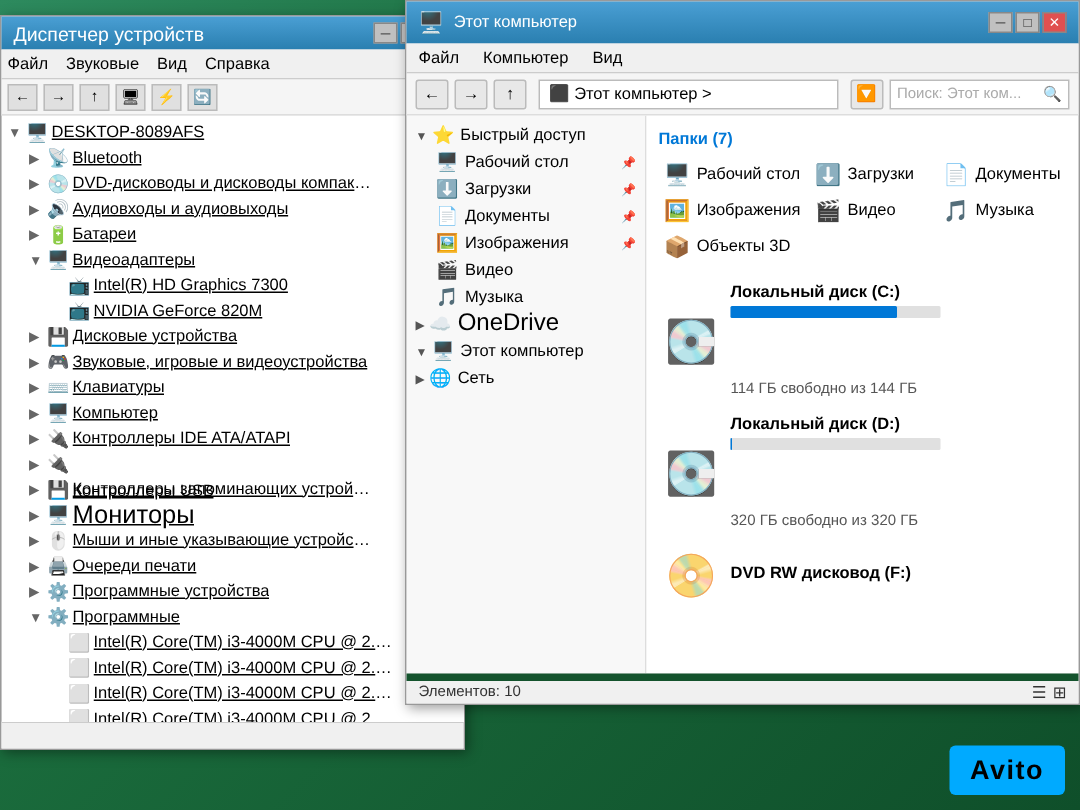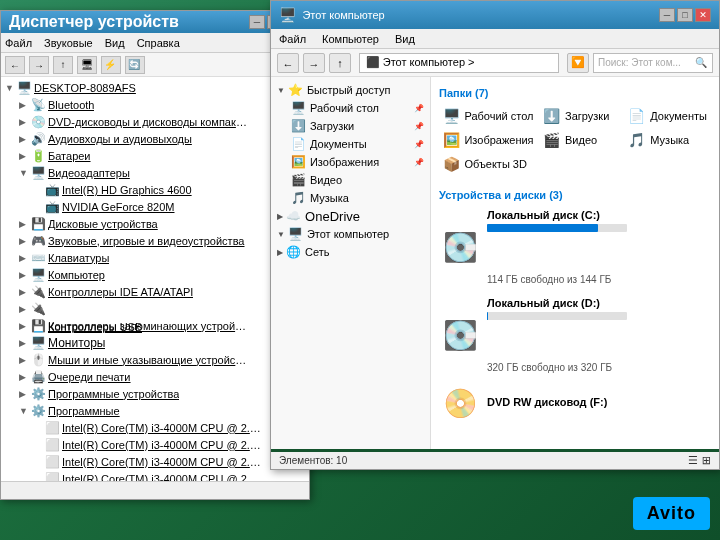--- a/index.html
+++ b/index.html
@@ -53,22 +53,22 @@
       color: white;
       padding: 4px 8px;
       font-size: 11px;
       display: flex;
       align-items: center;
       justify-content: space-between;
       height: 22px;
     }
 
     .titlebar-title {
-      font-size: 16px;
-      font-weight: bold;
+      font-size: 13px;
+      font-weight: normal;
     }
 
     .titlebar-controls {
       display: flex;
       gap: 2px;
     }
 
     .titlebar-btn {
       width: 16px;
       height: 14px;
@@ -355,21 +355,21 @@
     .drive-bar-fill {
       height: 100%;
       background: #0078d7;
       border-radius: 1px;
     }
     .drive-size-text { font-size: 10px; color: #555; margin-top: 42px; }
 
     .explorer-statusbar {
       height: 20px;
       background: #f0f0f0;
-      border-top: 3px solid #14532d;
+      border-top: 5px solid #14532d;
       font-size: 10px;
       padding: 3px 8px;
       color: #333;
       display: flex;
       align-items: center;
       justify-content: space-between;
     }
   </style>
 </head>
 <body>
@@ -437,21 +437,21 @@
         <div class="tree-item">
     <span class="tree-indent" style="width:14px; display:inline-block;"></span>
     <span class="tree-arrow">▼</span>
     <span class="tree-icon">🖥️</span>
     <span class="tree-label" style="font-size:11px; overflow:hidden; text-overflow:ellipsis; max-width:200px;">Видеоадаптеры</span>
   </div>
         <div class="tree-item">
     <span class="tree-indent" style="width:28px; display:inline-block;"></span>
     <span class="tree-arrow"></span>
     <span class="tree-icon">📺</span>
-    <span class="tree-label" style="font-size:11px; overflow:hidden; text-overflow:ellipsis; max-width:200px;">Intel(R) HD Graphics 4600</span>
+    <span class="tree-label" style="font-size:11px; overflow:hidden; text-overflow:ellipsis; max-width:200px;">Intel(R) HD Graphics 7300</span>
   </div>
         <div class="tree-item">
     <span class="tree-indent" style="width:28px; display:inline-block;"></span>
     <span class="tree-arrow"></span>
     <span class="tree-icon">📺</span>
     <span class="tree-label" style="font-size:11px; overflow:hidden; text-overflow:ellipsis; max-width:200px;">NVIDIA GeForce 820M</span>
   </div>
         <div class="tree-item">
     <span class="tree-indent" style="width:14px; display:inline-block;"></span>
     <span class="tree-arrow">▶</span>
@@ -491,21 +491,21 @@
         <div class="tree-item">
     <span class="tree-indent" style="width:14px; display:inline-block;"></span>
     <span class="tree-arrow">▶</span>
     <span class="tree-icon">💾</span>
     <span class="tree-label" style="font-size:11px; overflow:hidden; text-overflow:ellipsis; max-width:200px;">Контроллеры запоминающих устройств</span>
   </div>
         <div class="tree-item">
     <span class="tree-indent" style="width:14px; display:inline-block;"></span>
     <span class="tree-arrow">▶</span>
     <span class="tree-icon">🖥️</span>
-    <span class="tree-label" style="font-size:12px; overflow:hidden; text-overflow:ellipsis; max-width:200px;">Мониторы</span>
+    <span class="tree-label" style="font-size:17px; overflow:hidden; text-overflow:ellipsis; max-width:200px;">Мониторы</span>
   </div>
         <div class="tree-item">
     <span class="tree-indent" style="width:14px; display:inline-block;"></span>
     <span class="tree-arrow">▶</span>
     <span class="tree-icon">🖱️</span>
     <span class="tree-label" style="font-size:11px; overflow:hidden; text-overflow:ellipsis; max-width:200px;">Мыши и иные указывающие устройства</span>
   </div>
         <div class="tree-item">
     <span class="tree-indent" style="width:14px; display:inline-block;"></span>
     <span class="tree-arrow">▶</span>
@@ -621,21 +621,21 @@
 
     </div>
             <div class="nav-section-item">
       <span class="nav-icon">🎵</span>
       <span style="font-size:11px;">Музыка</span>
 
     </div>
             <div class="nav-section-header">
       <span class="nav-arrow">▶</span>
       <span class="nav-icon">☁️</span>
-      <span style="font-size:13px;">OneDrive</span>
+      <span style="font-size:16px;">OneDrive</span>
     </div>
             <div class="nav-section-header active">
       <span class="nav-arrow">▼</span>
       <span class="nav-icon">🖥️</span>
       <span style="font-size:11px;">Этот компьютер</span>
     </div>
             <div class="nav-section-header">
       <span class="nav-arrow">▶</span>
       <span class="nav-icon">🌐</span>
       <span style="font-size:11px;">Сеть</span>
@@ -668,21 +668,20 @@
   </div>
             <div class="folder-item">
     <span class="folder-icon">🎵</span>
     <span style="font-size:11px;">Музыка</span>
   </div>
             <div class="folder-item">
     <span class="folder-icon">📦</span>
     <span style="font-size:11px;">Объекты 3D</span>
   </div>
           </div>
-        <div class="content-section-header drives-section">Устройства и диски (3)</div>
         <div id="drives-container">
             <div class="drive-item">
     <div class="drive-icon">💽</div>
     <div class="drive-info">
       <div class="drive-name">Локальный диск (C:)</div>
 
     <div class="drive-bar-bg">
       <div class="drive-bar-fill" style="width:79%;"></div>
     </div>
     <div class="drive-size-text">114 ГБ свободно из 144 ГБ</div>

